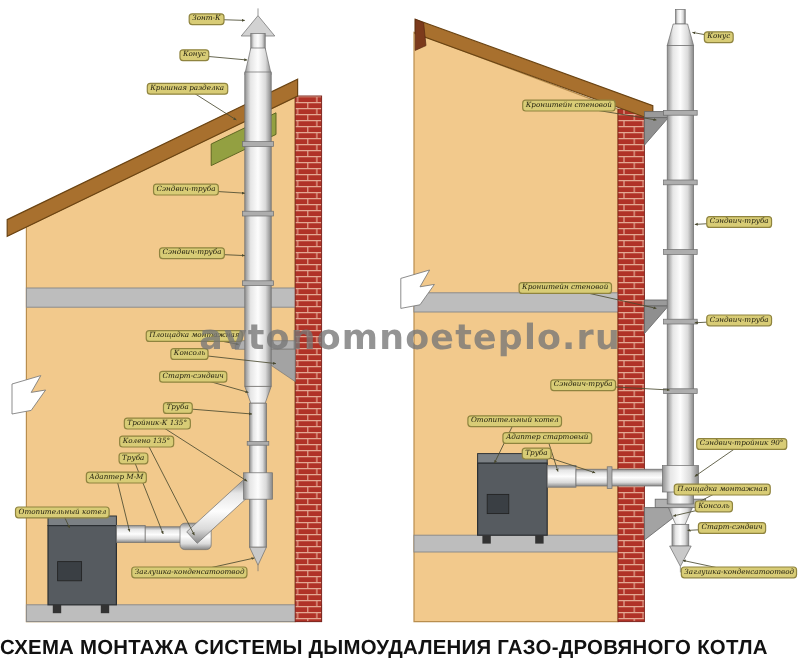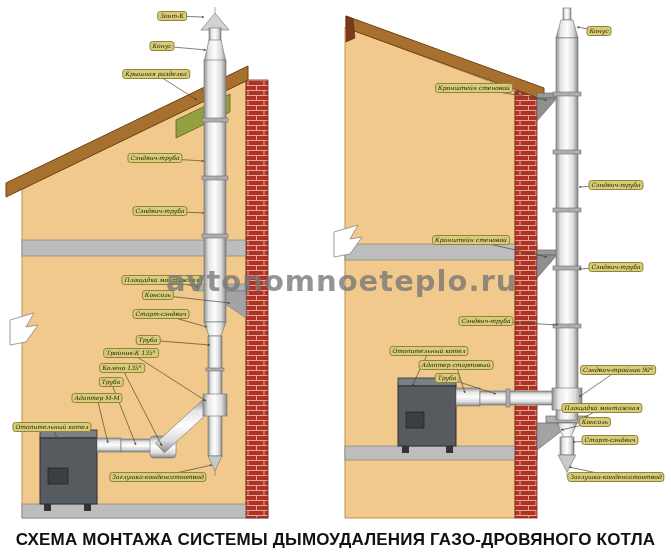--- a/index.html
+++ b/index.html
@@ -14,21 +14,21 @@
     background:#d8cc76; border:1px solid #8f843f; border-radius:3px;
     padding:0 2px; white-space:nowrap; z-index:3;
     font:italic 6px "DejaVu Serif", serif; line-height:8px; color:#23200f;
   }
   .watermark {
     position:absolute; left:166px; top:264px; z-index:4;
     font:bold 29px "DejaVu Sans", sans-serif; letter-spacing:1px;
     color:rgba(118,118,118,0.78);
   }
   .title {
-    position:absolute; left:0; right:0; top:530px; text-align:center; z-index:2;
+    position:absolute; left:0; right:0; top:530px; text-align:left; z-index:2;
     font:bold 17px "Liberation Sans", sans-serif; color:#111111; letter-spacing:0.2px;
   }
 </style>
 </head>
 <body>
 
 <div class="canvas">
 
   <svg class="diagram" width="671" height="560" viewBox="0 0 671 560" xmlns="http://www.w3.org/2000/svg">
     <defs>

